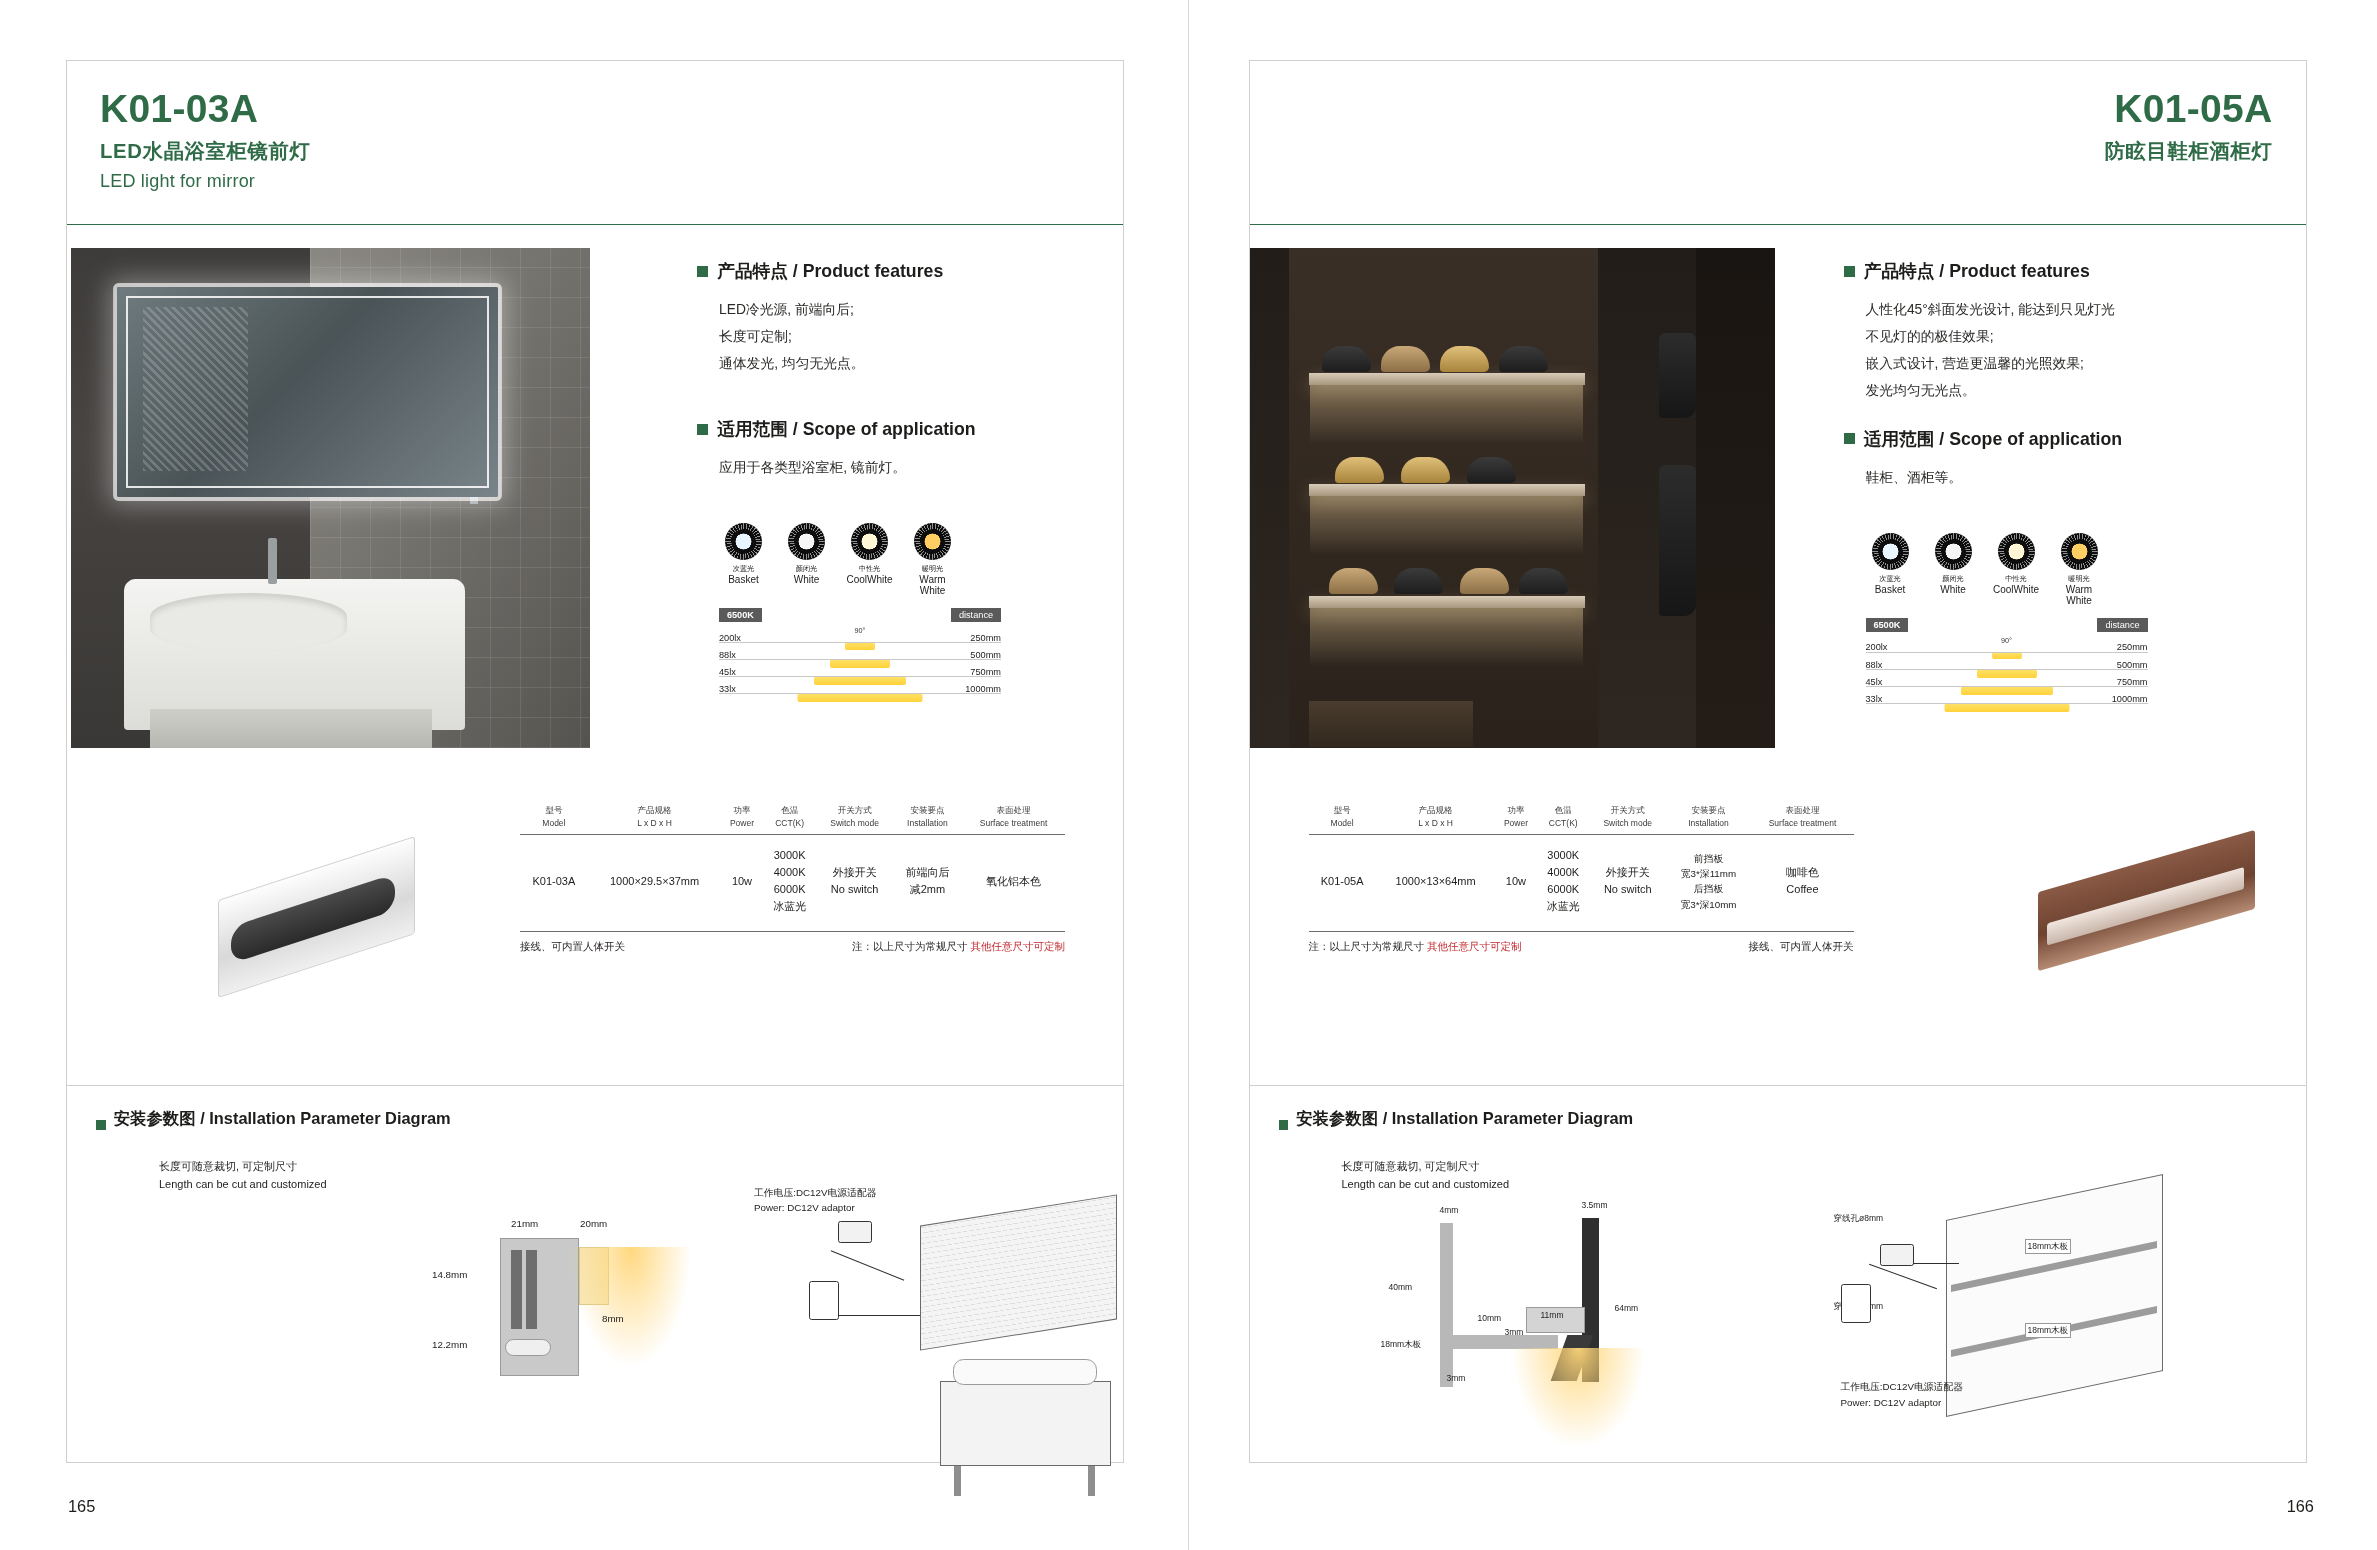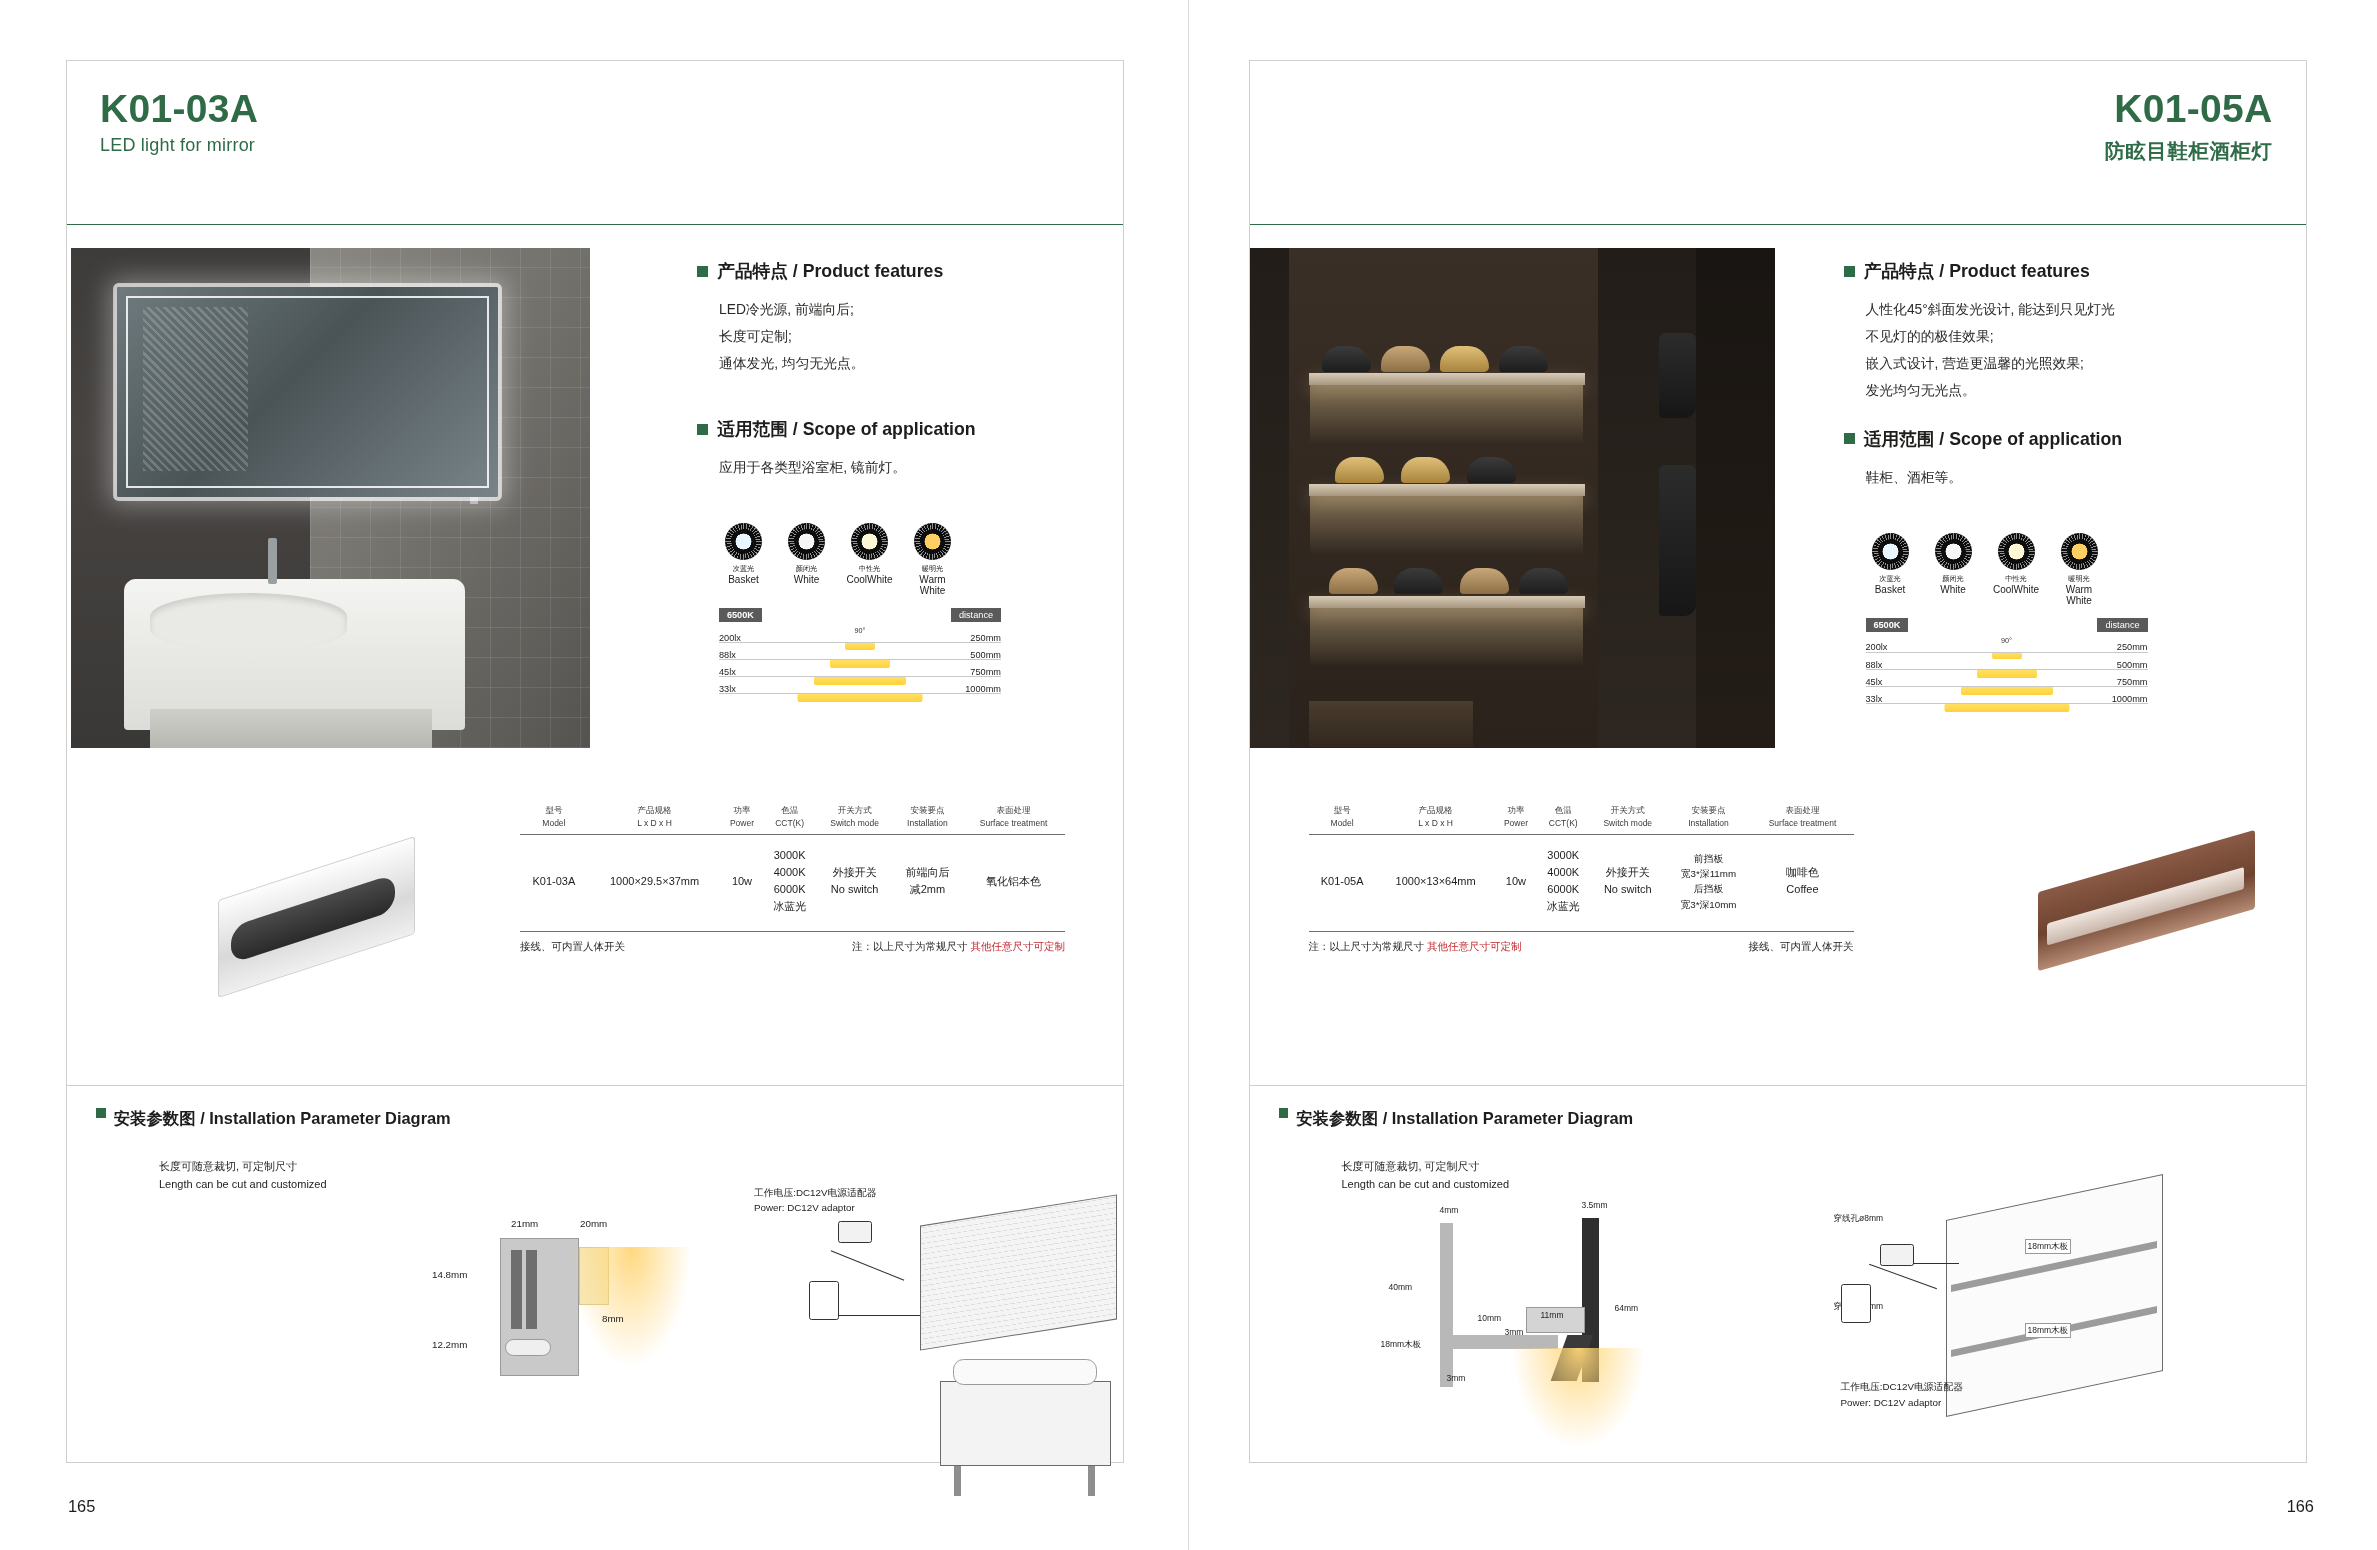--- a/index.html
+++ b/index.html
@@ -200,21 +200,21 @@
     transform:skewY(-16deg);
     background:linear-gradient(180deg,#8a5a45,#6d4330 55%,#b58a73);
     border-radius:3.3px;
   }
   .profile-c:after{
     content:""; position:absolute; left:9.2px; top:34px; width:197px; height:22px;
     background:linear-gradient(180deg,#f0e6df,#c9b6aa); border-radius:2.6px;
   }
   
   .install { position:absolute; left:0; right:0; top:1024px; bottom:0; border-top:1.3px solid #cfcfcf; }
-  .ins-head { display:flex; align-items:flex-start; gap:7.9px; padding:22px 0 0 29px; }
+  .ins-head { display:flex; align-items:flex-end; gap:7.9px; padding:22px 0 0 29px; }
   .ins-head .sq { width:9.8px; height:9.8px; }
   .ins-title { font-size:16.4px; font-weight:bold; color:#1d1d1b; }
   .ins-note { position:absolute; left:92px; top:72px; font-size:11px; line-height:1.6; color:#232323; }
   .ins-canvas { position:absolute; left:0; right:0; top:98px; bottom:0; }
   .lbl { position:absolute; font-size:9.8px; color:#1d1d1b; }
   .lbl.sm { font-size:8.5px; }
   .grey-block { position:absolute; background:#c9c9c9; border:0.7px solid #9a9a9a; }
   .dark-block { position:absolute; background:#6e6e6e; }
   .glow-cone {
     position:absolute; background:radial-gradient(ellipse at 50% 0%, rgba(255,214,120,.95), rgba(255,214,120,0) 72%);
@@ -233,20 +233,21 @@
 <body>
 
 <div class="spread">
 
   <div class="page left">
     <div class="sheet">
 
       <div class="hdr">
         <div class="hdr-inner">
           <div class="code">K01-03A</div>
+          <div class="cn-title">LED水晶浴室柜镜前灯</div>
           <div class="en-title">LED light for mirror</div>
         </div>
       </div>
 
       <div class="photo-row">
         <div class="photo">
           <div class="bath">
             <div class="tilewall"></div>
             <div class="shower"></div>
             <div class="mirror"></div>

